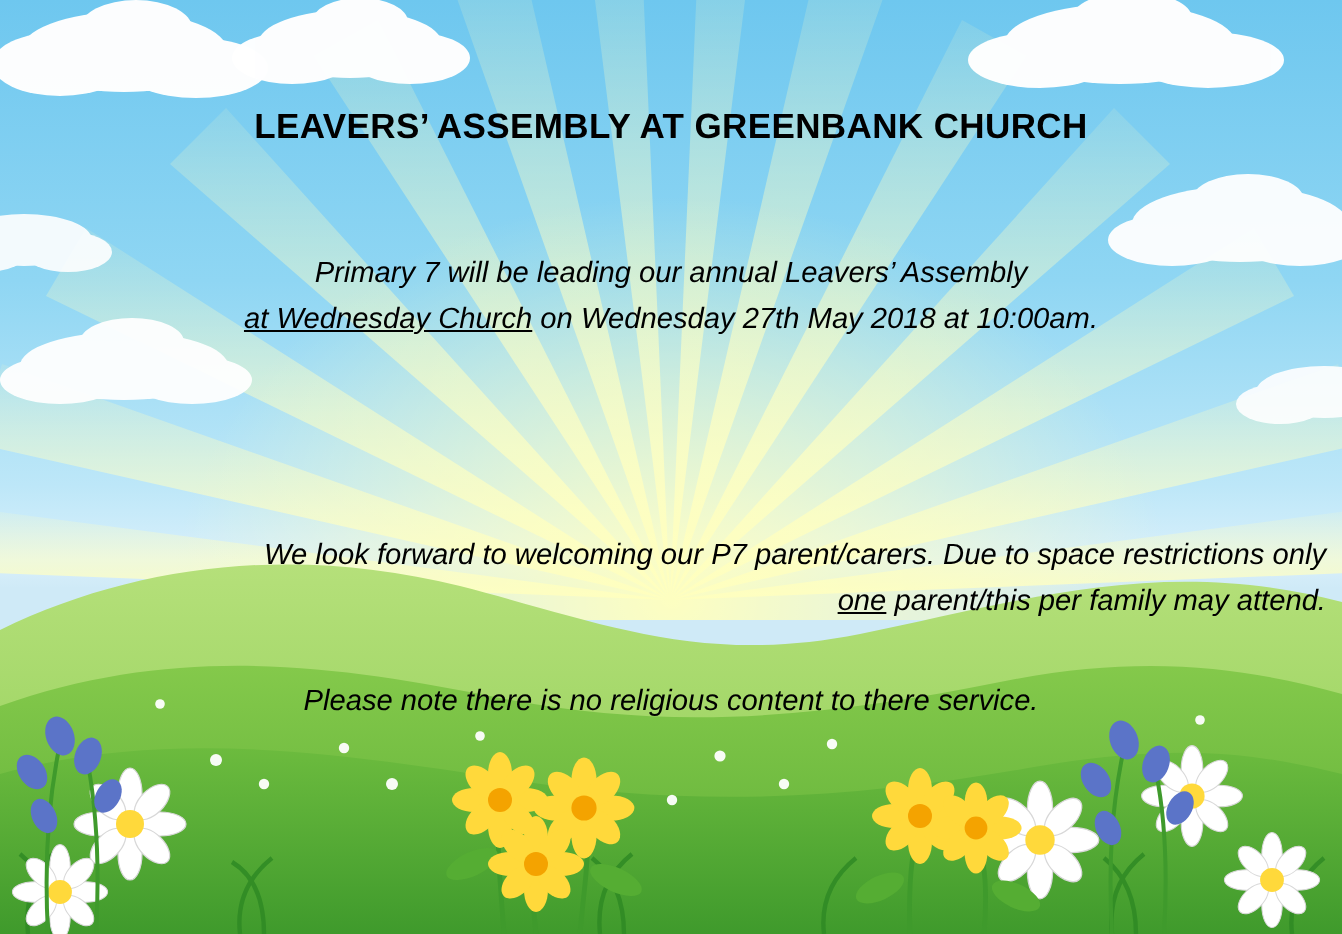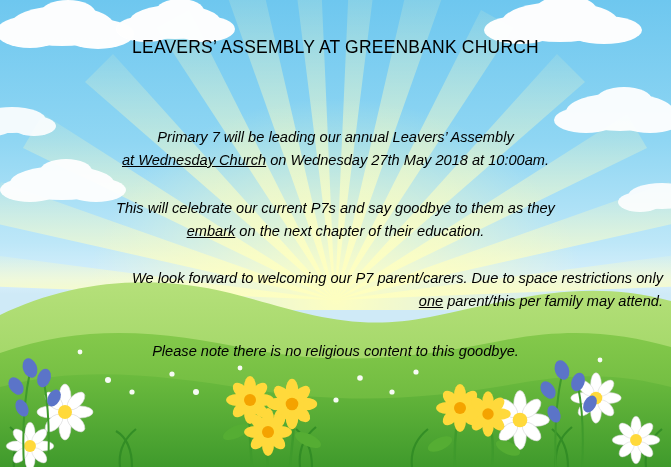--- a/index.html
+++ b/index.html
@@ -49,24 +49,24 @@
   .text-layer {
     position: absolute;
     left: 0; top: 0;
     width: 671px;
     height: 467px;
     z-index: 40;
   }
   .headline {
     position: absolute;
     left: 0; right: 0;
-    top: 37px;
+    top: 53px;
     text-align: center;
     font-family: "Liberation Sans", sans-serif;
-    font-weight: normal;
+    font-weight: bold;
     font-size: 17.5px;
     letter-spacing: 0.2px;
     color: #000;
   }
   .para {
     position: absolute;
     left: 8px;
     right: 8px;
     text-align: center;
     font-family: "Liberation Sans", sans-serif;
@@ -407,28 +407,24 @@
 
   <div class="text-layer">
 
     <div class="headline">LEAVERS’ ASSEMBLY AT GREENBANK CHURCH</div>
 
     <div class="para p1">
       <span>Primary 7 will be leading our annual Leavers’ Assembly</span><br>
       <span class="u">at Wednesday Church</span><span> on Wednesday 27th May 2018 at 10:00am.</span>
     </div>
 
-    <div class="para p2">
-      <span>This will celebrate our current P7s and say goodbye to them as they</span><br>
-      <span class="u">embark</span><span> on the next chapter of their education.</span>
-    </div>
 
     <div class="para p3">
       <span>We look forward to welcoming our P7 parent/carers.  Due to space restrictions only</span><br>
       <span class="u">one</span><span> parent/this per family may attend.</span>
     </div>
 
     <div class="para p4">
-      <span>Please note there is no religious content to this goodbye.</span>
+      <span>Please note there is no religious content to there service.</span>
     </div>
 
   </div>
 </div>
 
 </body></html>

